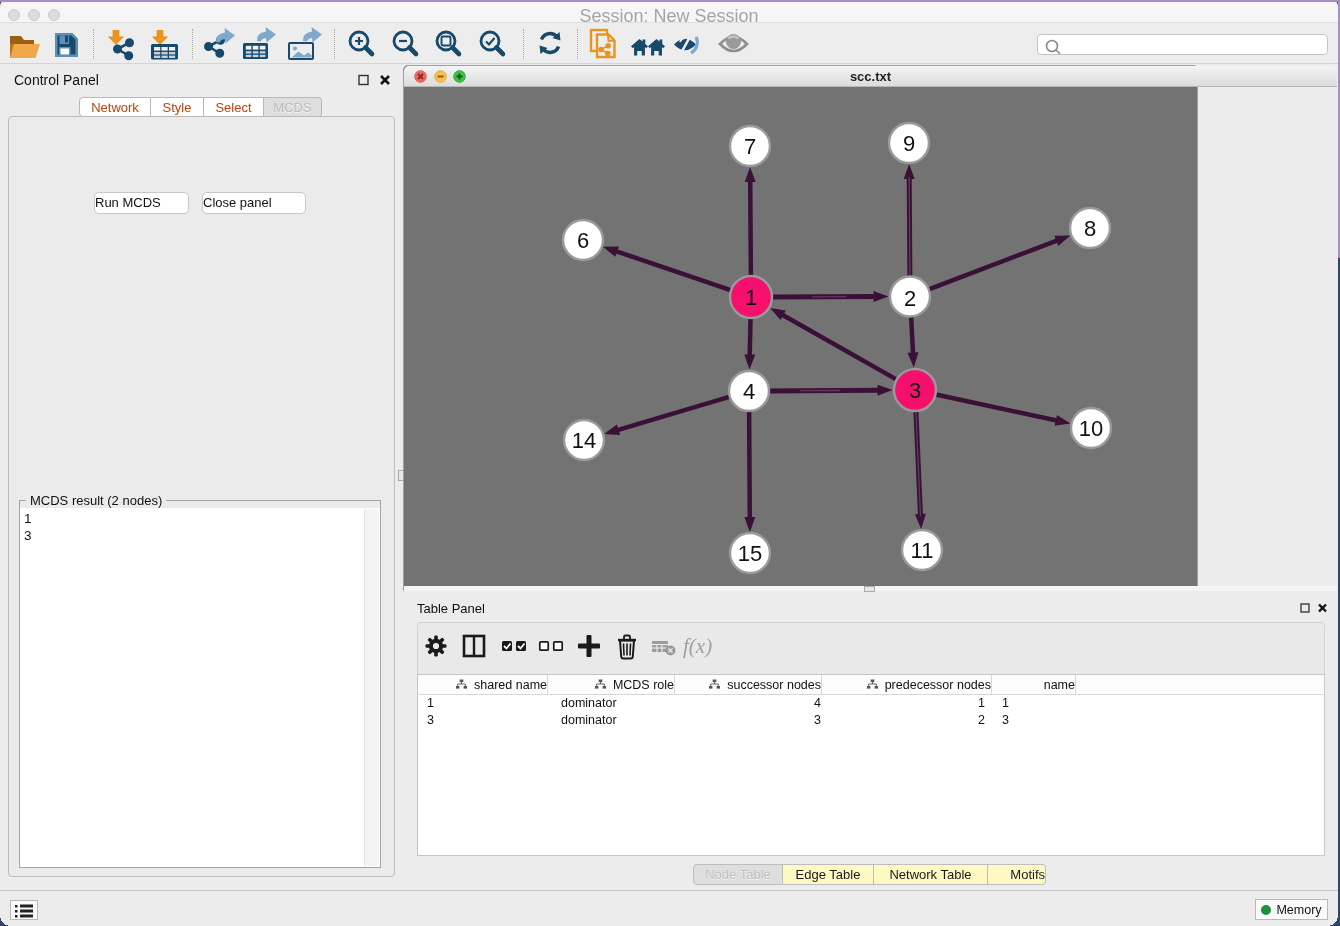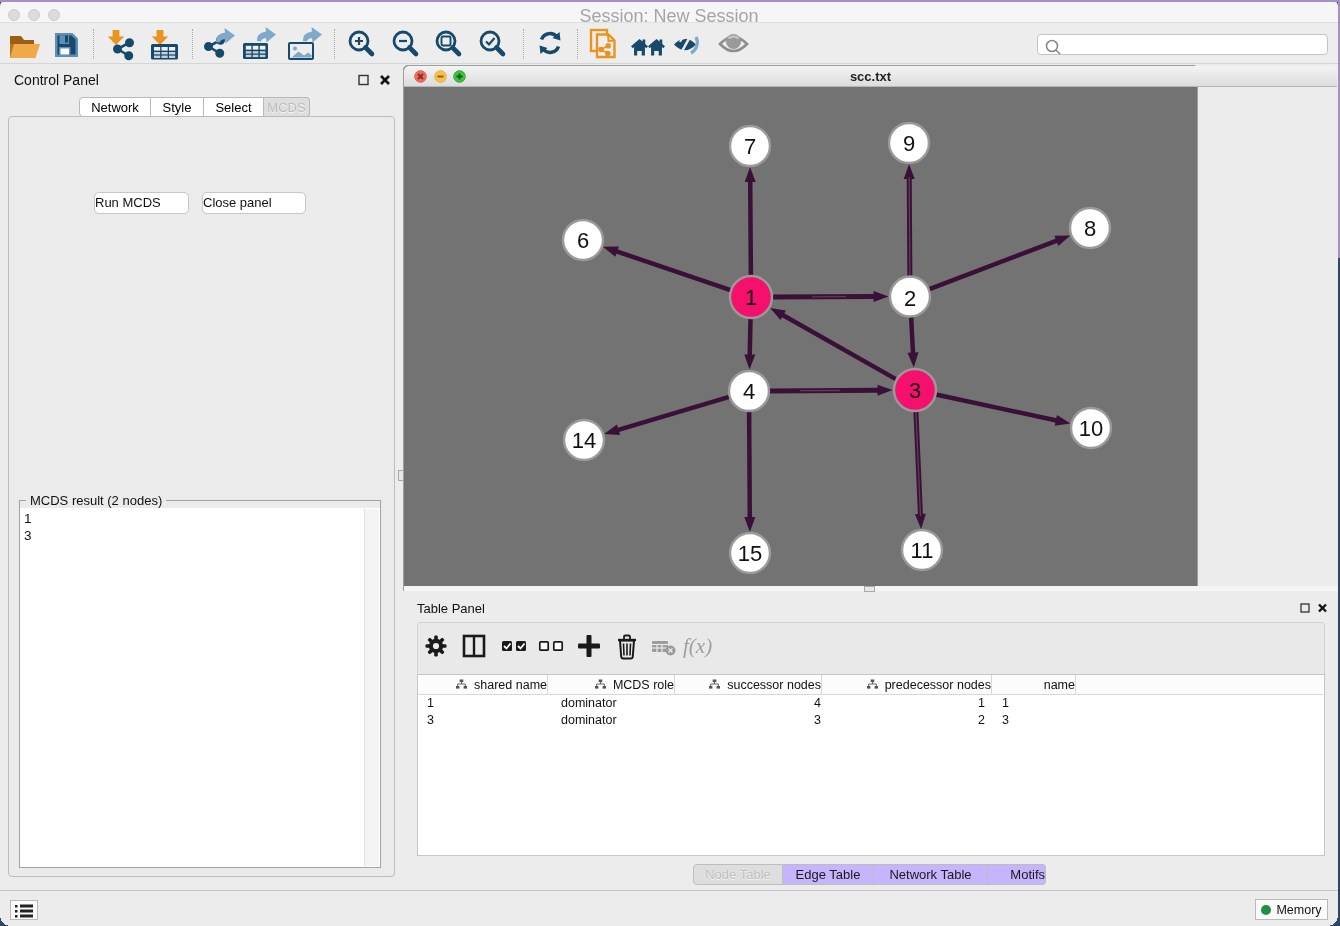--- a/index.html
+++ b/index.html
@@ -12,21 +12,21 @@
 .tl{position:absolute;top:6.5px;width:12px;height:12px;border-radius:50%;background:#dcdcdc;border:1px solid #cdcdcd}
 #wtitle{position:absolute;top:4px;left:0;width:1338px;text-align:center;font-size:18px;color:#a5a5a5}
 #toolbar{position:absolute;left:0;top:23px;width:1338px;height:41px;background:#ededed;border-bottom:1px solid #d5d5d5}
 .sep{position:absolute;top:6px;height:30px;width:0;border-left:1px dotted #a9a9a9}
 #search{position:absolute;left:1037px;top:11px;width:291px;height:21px;background:#fff;border:1px solid #c3c3c3;border-radius:4px}
 
 #ctl{position:absolute;left:0;top:64px;width:403px;height:826px;background:#ececec}
 #ctlhead{position:absolute;left:14px;top:8px;font-size:14px;color:#111}
 #ctlbody{position:absolute;left:8px;top:52px;width:387px;height:761px;background:#ebebeb;border:1px solid #bdbdbd;border-radius:4px}
 #tabs{position:absolute;left:79px;top:33px;height:20px;display:flex;z-index:5}
-.tab{height:20px;font-size:13px;line-height:19px;background:#fff;border:1px solid #b9b9b9;border-left:none;color:#000000;text-align:center}
+.tab{height:20px;font-size:13px;line-height:19px;background:#fff;border:1px solid #b9b9b9;border-left:none;color:#c2410c;text-align:center}
 .tab.first{border-left:1px solid #b9b9b9;border-radius:4px 0 0 4px}
 .tab.last{border-radius:0 4px 4px 0}
 .tab.dis{background:#dedede;color:#bcbcbc;text-shadow:0 1px 0 #f4f4f4}
 #optlabel{position:absolute;left:0;top:73px;width:403px;text-align:center;font-size:14px;color:#111}
 #dropdown{position:absolute;left:44px;top:94px;width:312px;height:24px;background:#fff;border:1px solid #c6c6c6;border-radius:5px;font-size:13px;line-height:22px;padding-left:12px;color:#111}
 .btn{position:absolute;height:22px;background:#fff;border:1px solid #c6c6c6;border-radius:5px;font-size:13px;line-height:20px;text-align:left;color:#111}
 #fieldset{position:absolute;left:19px;top:436px;width:362px;height:368px;border:1px solid #a3a3a3}
 #fslegend{position:absolute;left:26px;top:429px;background:#ebebeb;padding:0 4px;font-size:13px;color:#111}
 #fsinner{position:absolute;left:20px;top:444px;width:360px;height:359px;background:#fff}
 #fsscroll{position:absolute;left:364px;top:445px;width:15px;height:357px;background:#f4f4f4;border-left:1px solid #e0e0e0}
@@ -39,21 +39,21 @@
 .mbtn{position:absolute;top:4px;width:13px;height:13px;border-radius:50%}
 
 #tablepanel{position:absolute;left:403px;top:597px;width:935px;height:293px;background:#ececec}
 #tphead{position:absolute;left:14px;top:4px;font-size:13px;color:#111}
 #tptoolbar{position:absolute;left:14px;top:25px;width:908px;height:52px;background:#e9e9e9;border:1px solid #d2d2d2;border-bottom:none;border-radius:4px 4px 0 0}
 #tbl{position:absolute;left:14px;top:77px;width:908px;height:182px;background:#fff;border:1px solid #c6c6c6}
 .hdrcell{position:absolute;top:0;height:20px;border-right:1px solid #d8d8d8;font-size:12.5px;color:#111;text-align:right;line-height:20px}
 #tblhdr{position:absolute;left:0;top:0;width:905px;height:20px;background:#fcfcfc;border-bottom:1px solid #d8d8d8}
 .cell{position:absolute;font-size:12.5px;color:#111;height:17px;line-height:17px}
 #bottabs{position:absolute;left:290px;top:267px;height:21px;display:flex}
-.btab{height:21px;font-size:13px;line-height:20px;padding:0 12px;background:#c4b5fd;border:1px solid #bdbdbd;border-left:none;color:#1a1a1a}
+.btab{height:21px;font-size:13px;line-height:20px;padding:0 12px;background:#fef9c3;border:1px solid #bdbdbd;border-left:none;color:#1a1a1a}
 .btab.first{border-left:1px solid #bdbdbd;border-radius:4px 0 0 4px}
 .btab.last{border-radius:0 4px 4px 0}
 .btab.dis{background:#dedede;color:#c0c0c0;text-shadow:0 1px 0 #f2f2f2}
 
 #status{position:absolute;left:0;top:890px;width:1338px;height:36px;background:#ececec;border-top:1px solid #c4c4c4}
 #listbtn{position:absolute;left:10px;top:9px;width:28px;height:20px;background:#fafafa;border:1px solid #b9b9b9}
 #membtn{position:absolute;left:1255px;top:8px;width:73px;height:21px;background:#fafafa;border:1px solid #b9b9b9;font-size:12.5px;color:#111;text-align:center;line-height:20px}
 #blcorner{position:absolute;left:0;top:918px;width:8px;height:8px;background:radial-gradient(circle at 8px 0px,#ececec 7px,#2e4668 7px)}
 #brcorner{position:absolute;left:1330px;top:918px;width:8px;height:8px;background:radial-gradient(circle at 0 0,#ececec 7px,#2e4668 7px)}
 </style></head>
@@ -212,21 +212,21 @@
   <div id="ctlhead">Control Panel</div>
   <svg class="abs" style="left:358px;top:10px" width="34" height="13">
       <rect x="1" y="1.5" width="9" height="9" fill="none" stroke="#333" stroke-width="1.4"></rect>
       <path d="M23 2 L31 10 M31 2 L23 10" stroke="#111" stroke-width="2.6"></path>
     </svg>
   <div id="ctlbody"></div>
   <div id="tabs">
     <div class="tab first" style="width:72px">Network</div>
     <div class="tab" style="width:53px">Style</div>
     <div class="tab" style="width:60px">Select</div>
-    <div class="tab last dis" style="width:46px">MCDS</div>
+    <div class="tab last dis" style="width:58px">MCDS</div>
   </div>
   <div class="btn" style="left:94px;top:128px;width:95px">Run MCDS</div>
   <div class="btn" style="left:202px;top:128px;width:104px">Close panel</div>
   <div id="fieldset"></div>
   <div id="fsinner"></div>
   <div id="fsscroll"></div>
   <div id="fslegend">MCDS result (2 nodes)</div>
   <div id="fstext">1<br>3</div>
 </div>
 <svg class="abs" style="left:398px;top:470px" width="7" height="12">

